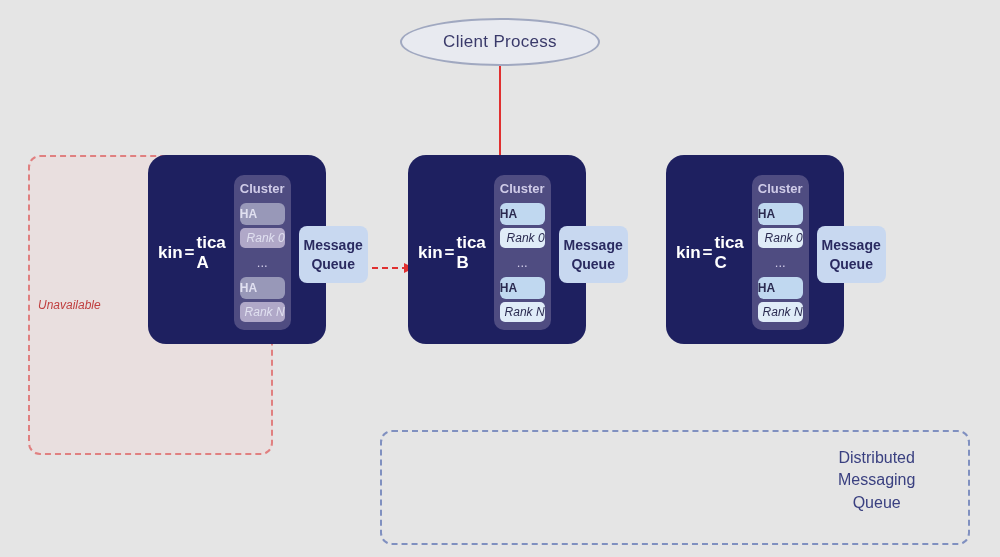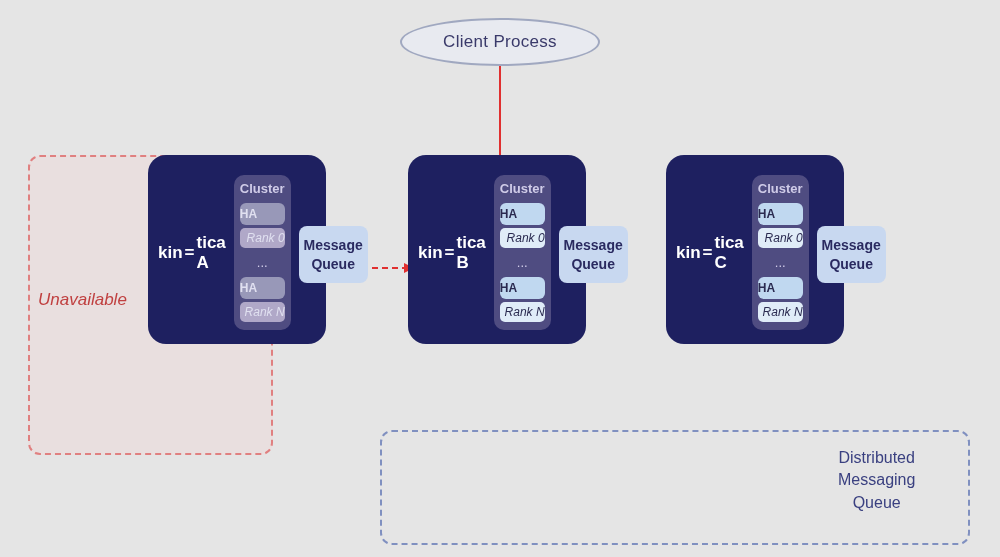--- a/index.html
+++ b/index.html
@@ -47,23 +47,23 @@
       top: 155px;
       left: 28px;
       width: 245px;
       height: 300px;
       border: 2px dashed #e08080;
       border-radius: 12px;
       background: rgba(255, 200, 200, 0.18);
     }
     .unavailable-label {
       position: absolute;
-      top: 290px;
+      top: 298px;
       left: 38px;
-      font-size: 17px;
+      font-size: 12px;
       color: #c04040;
       font-weight: 500;
       font-style: italic;
     }
 
     
     .dmq-box {
       position: absolute;
       top: 430px;
       left: 380px;

